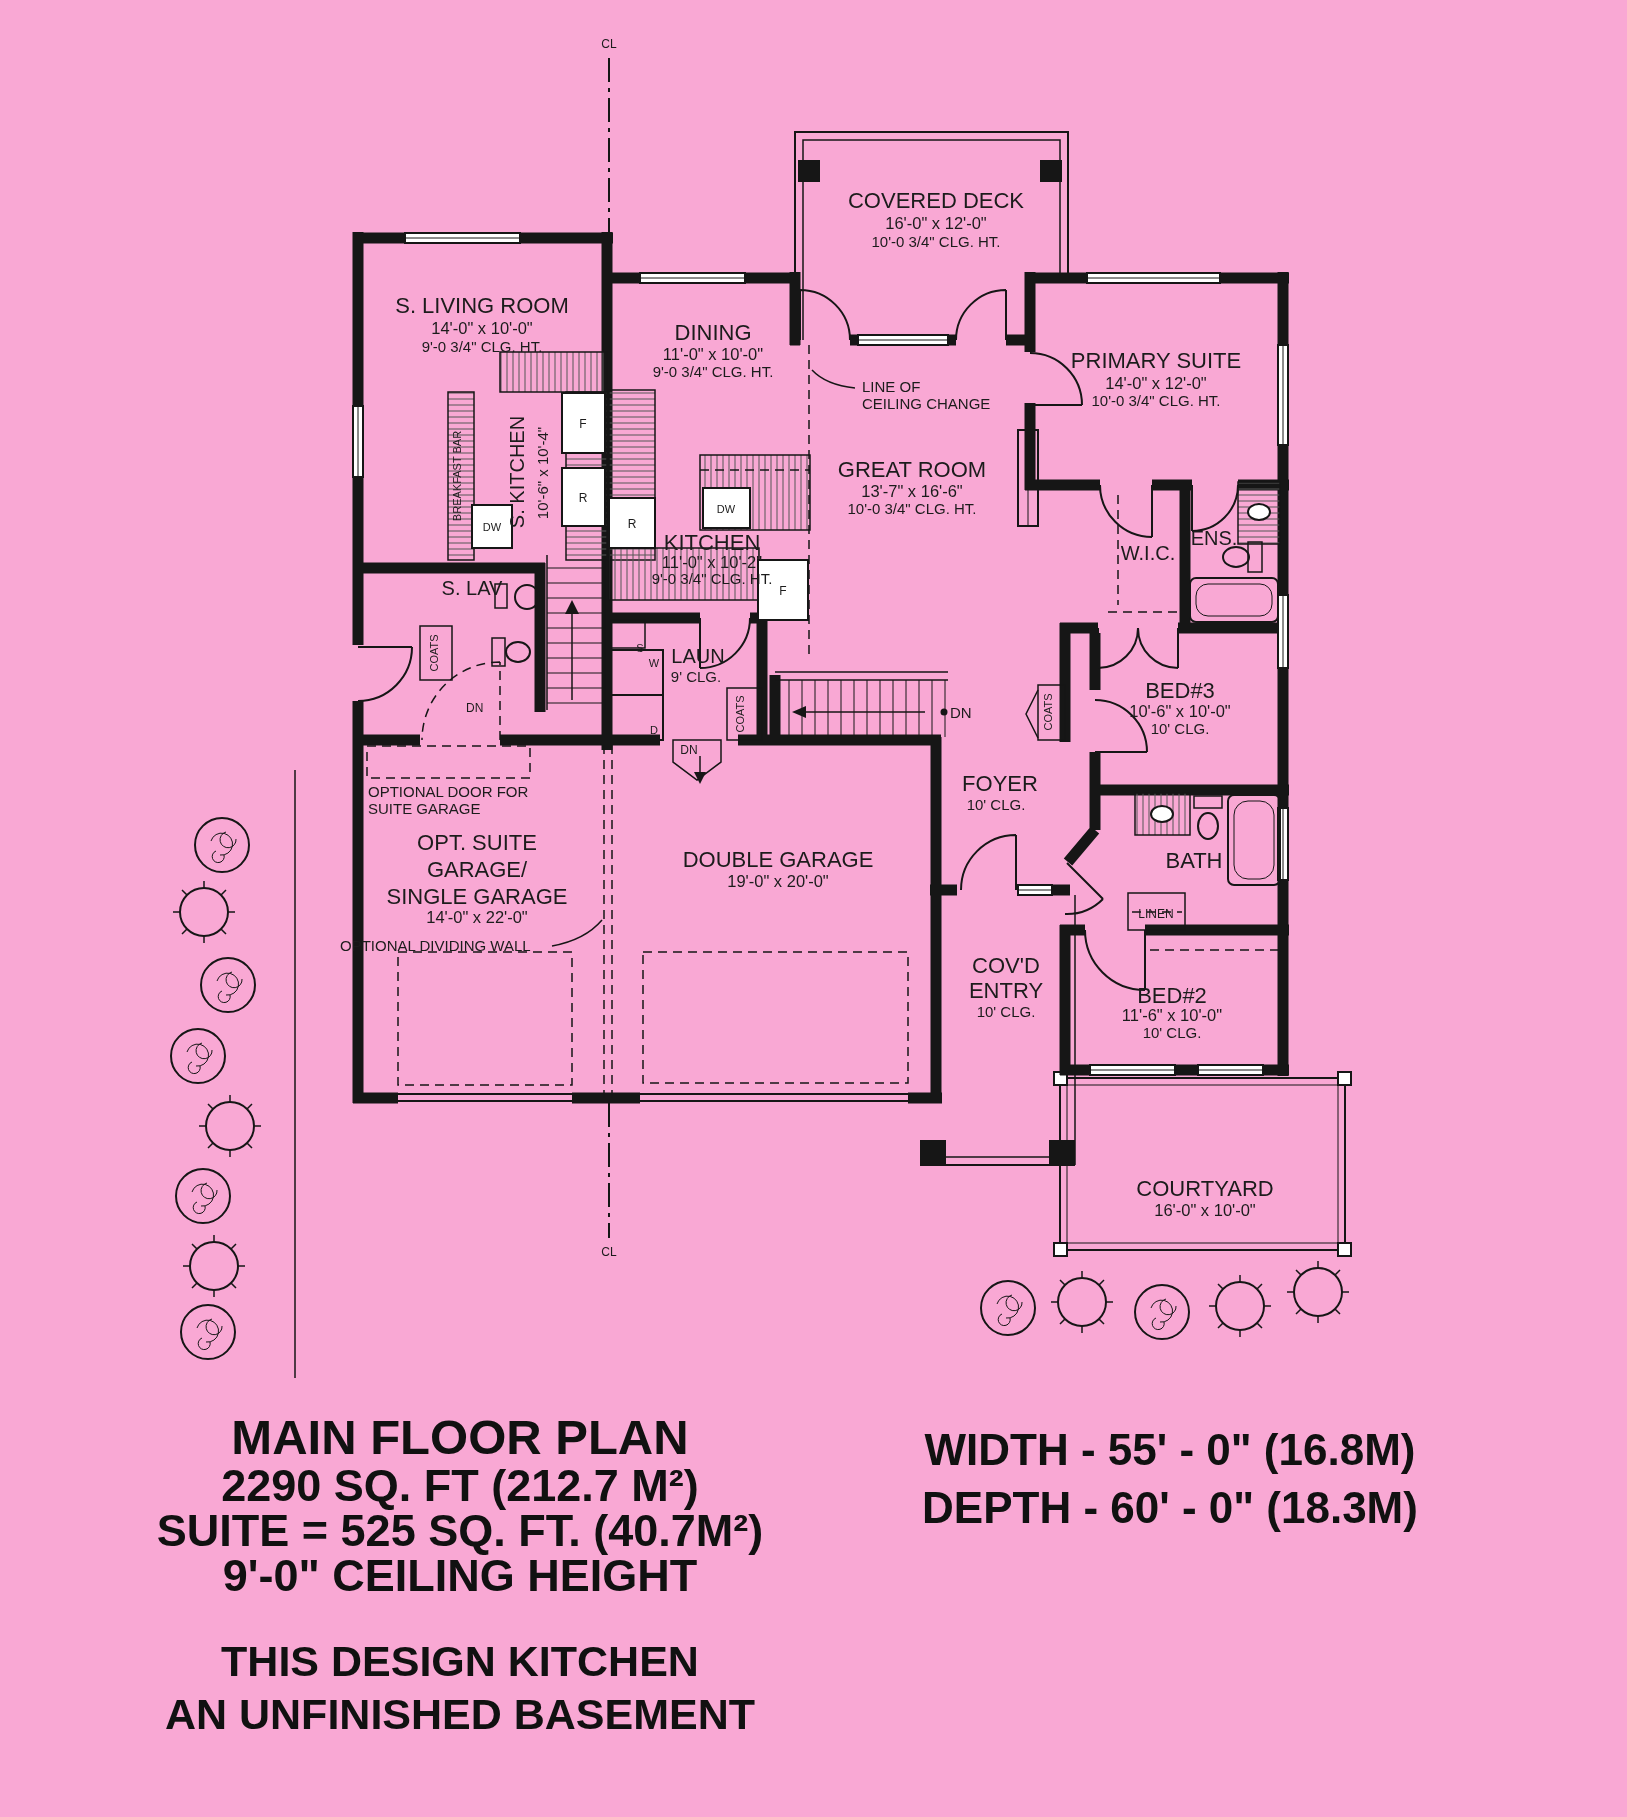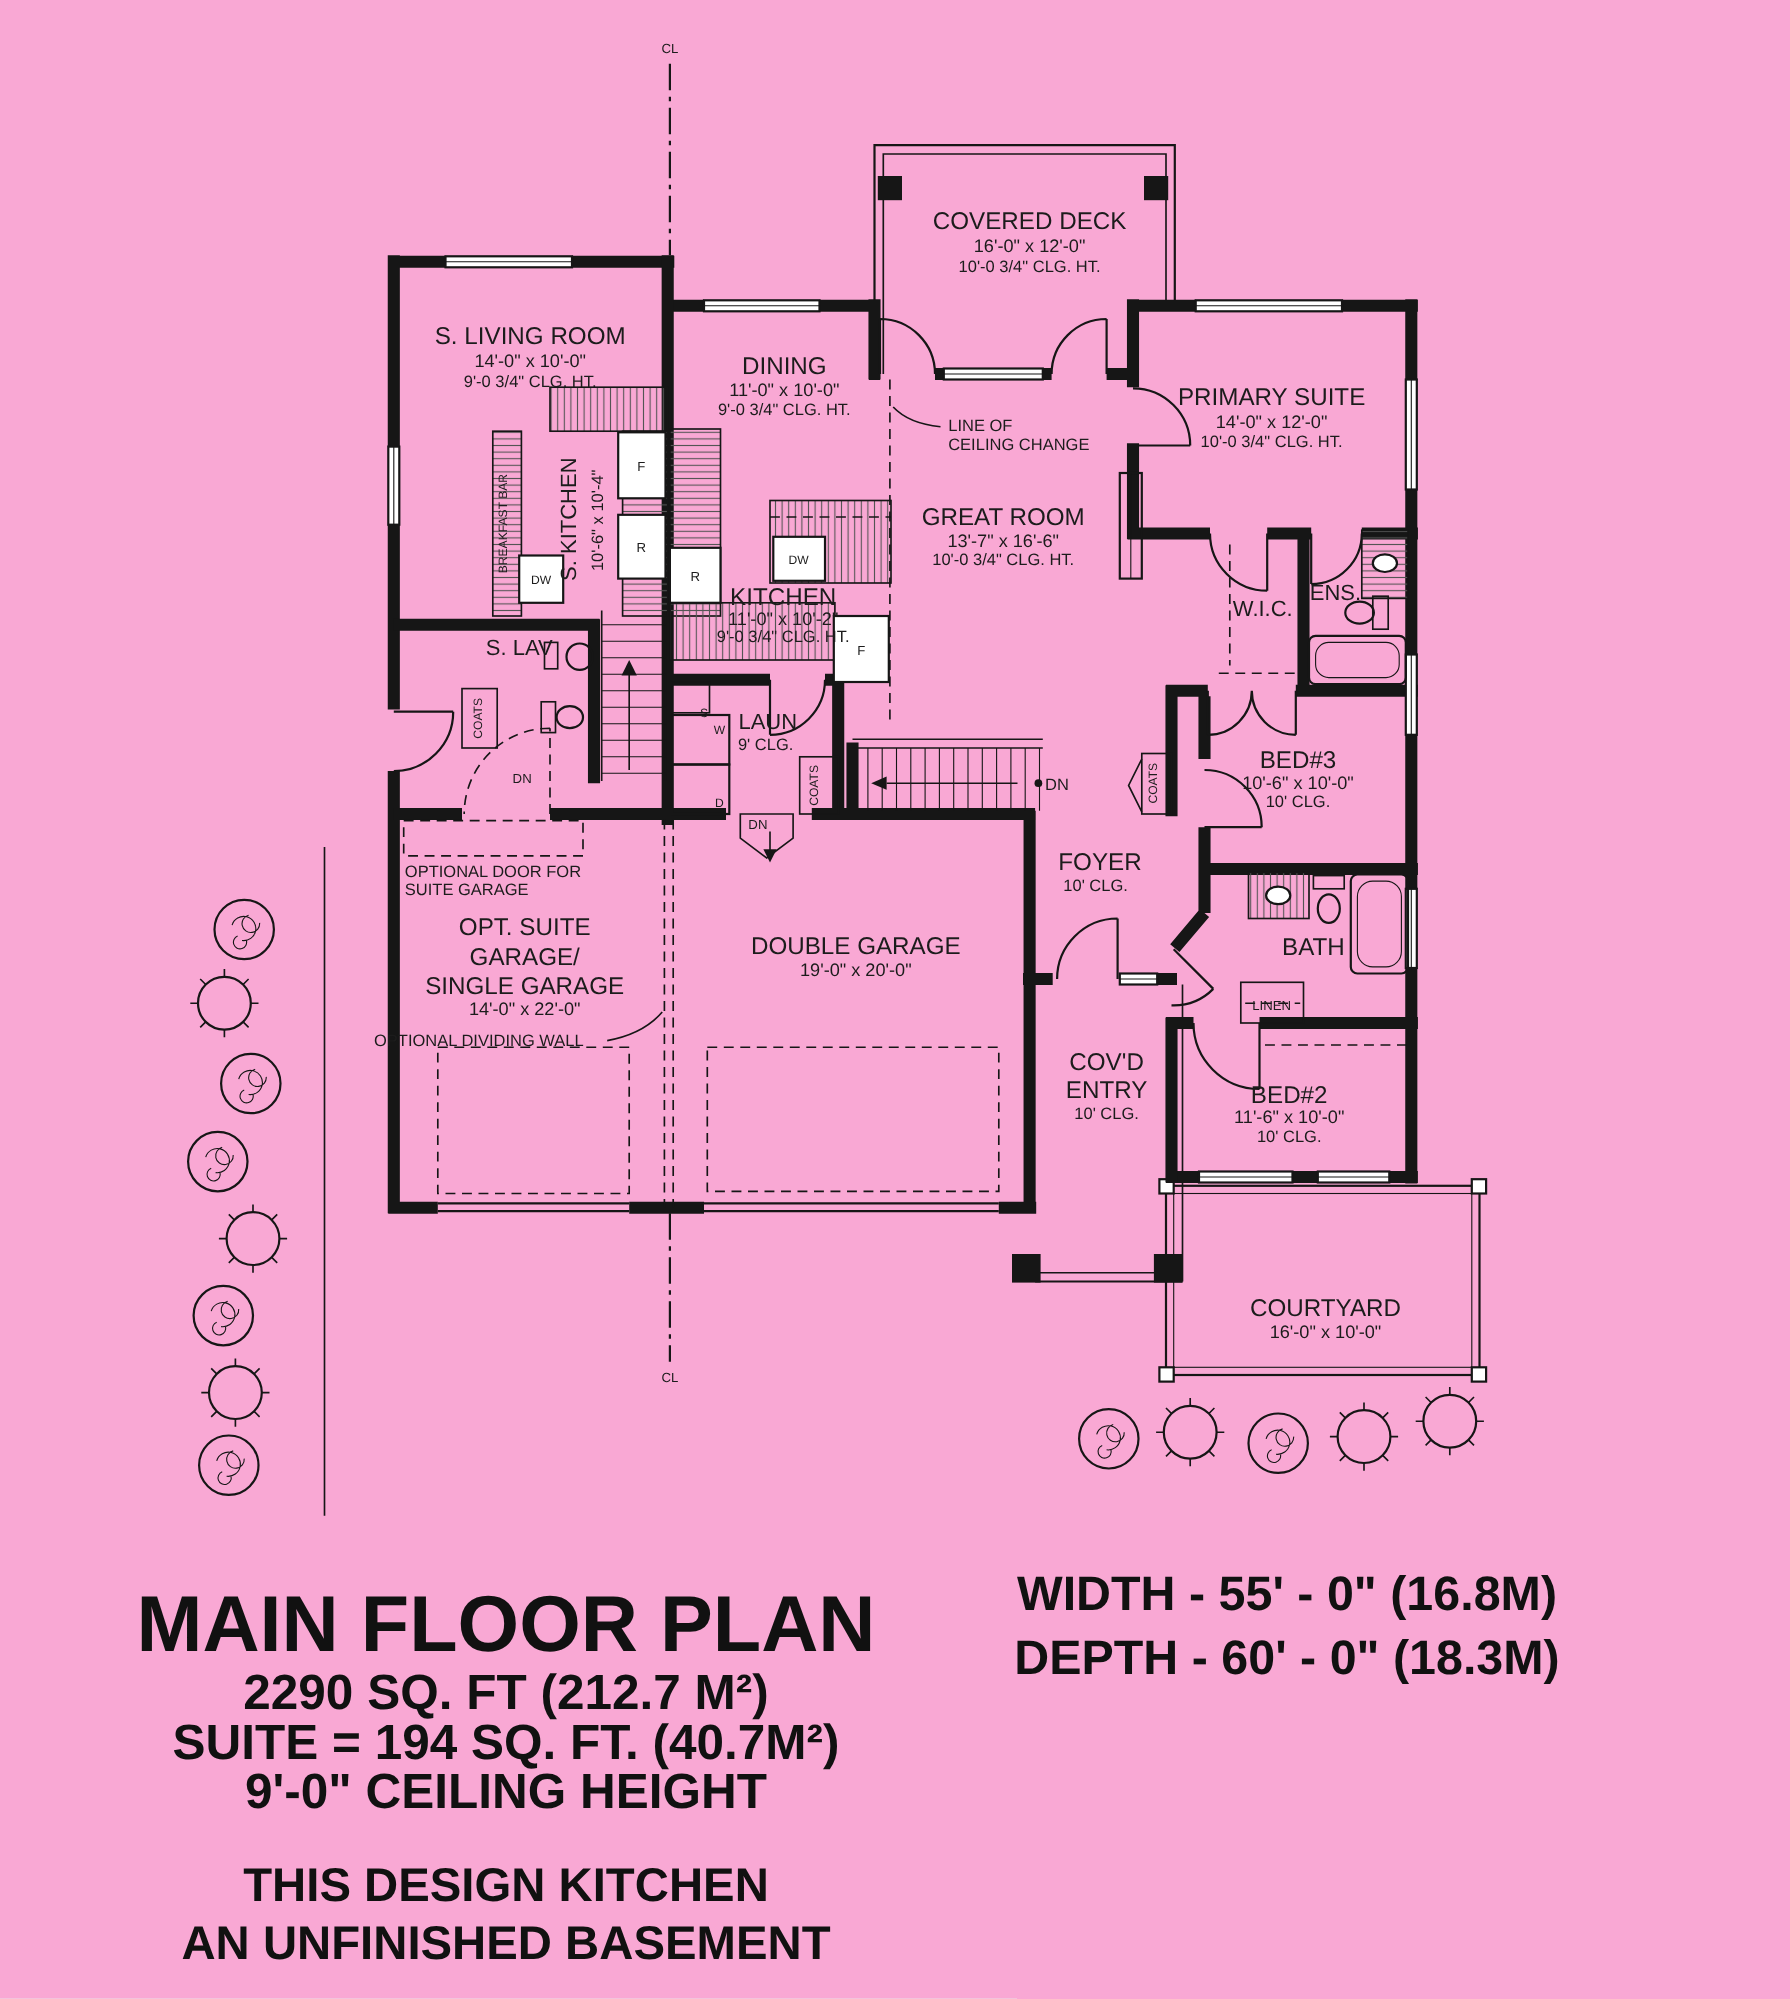--- a/index.html
+++ b/index.html
@@ -19,21 +19,21 @@
   .cabv{fill:url(#pV);stroke:#161616;stroke-width:1.5;}
   .rn{font-size:22px;}
   .rn2{font-size:20px;}
   .rd{font-size:16.5px;}
   .rc{font-size:15px;}
   .sm{font-size:15px;}
   .xs{font-size:12px;}
   .xxs{font-size:11px;}
   #titleblock{position:absolute;left:60px;top:1412px;width:800px;text-align:center;
               font-weight:bold;color:#111;}
-  #titleblock .tb-title{font-size:72px;line-height:1.05;margin-top:28px;}
+  #titleblock .tb-title{font-size:49px;line-height:1.05;}
   #titleblock .tb-line{font-size:45px;line-height:1.0;margin-top:0;}
   #titleblock .tb-note{font-size:43px;line-height:1.0;}
   #titleblock .tb-gap{margin-top:42px;}
   #dimblock{position:absolute;left:860px;top:1414px;width:620px;text-align:center;
             font-weight:bold;color:#111;}
   #dimblock .dim-line{font-size:44px;line-height:1.0;margin-top:14px;}
 </style>
 </head>
 <body>
 
@@ -418,21 +418,21 @@
     <text class="sm" x="340" y="951">OPTIONAL DIVIDING WALL</text>
     <text class="xxs" text-anchor="middle" transform="rotate(-90 438 653)" x="438" y="653">COATS</text>
     <text class="xxs" text-anchor="middle" transform="rotate(-90 744 714)" x="744" y="714">COATS</text>
     <text class="xxs" text-anchor="middle" transform="rotate(-90 1052 712)" x="1052" y="712">COATS</text>
   </g>
 </svg>
 
 <div id="titleblock">
   <div class="tb-title">MAIN FLOOR PLAN</div>
   <div class="tb-line">2290 SQ. FT (212.7 M²)</div>
-  <div class="tb-line">SUITE = 194 SQ. FT. (40.7M²)</div>
+  <div class="tb-line">SUITE = 525 SQ. FT. (40.7M²)</div>
   <div class="tb-line">9'-0" CEILING HEIGHT</div>
   <div class="tb-note tb-gap">THIS DESIGN KITCHEN</div>
   <div class="tb-note" style="margin-top:10px">AN UNFINISHED BASEMENT</div>
 </div>
 <div id="dimblock">
   <div class="dim-line">WIDTH - 55' - 0" (16.8M)</div>
   <div class="dim-line">DEPTH - 60' - 0" (18.3M)</div>
 </div>
 </div>
 

